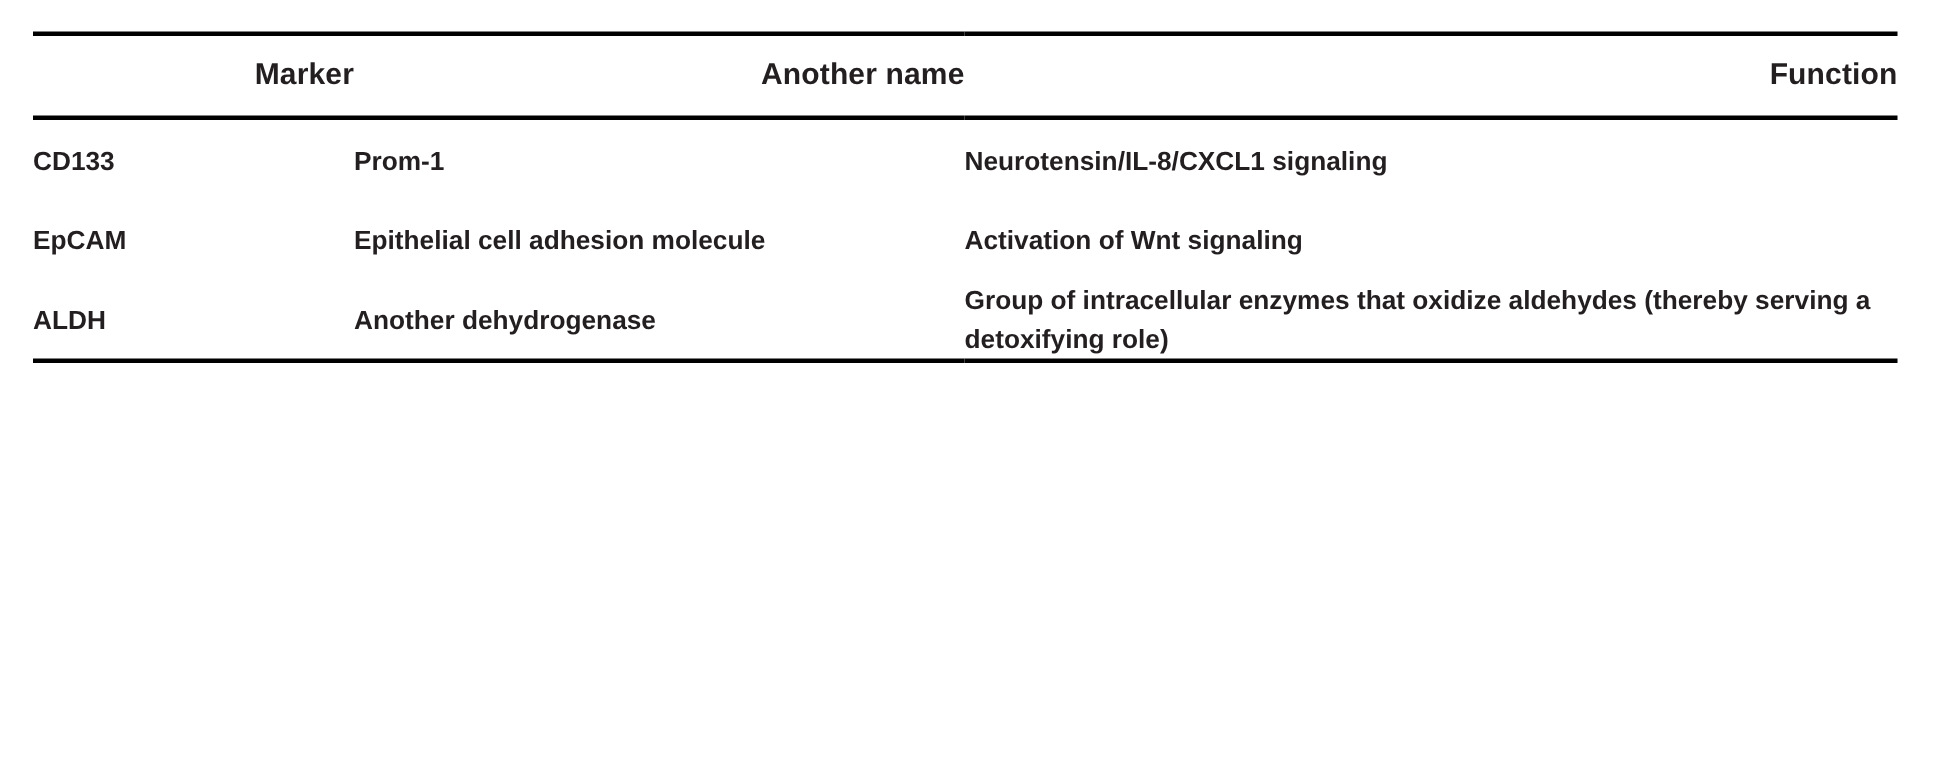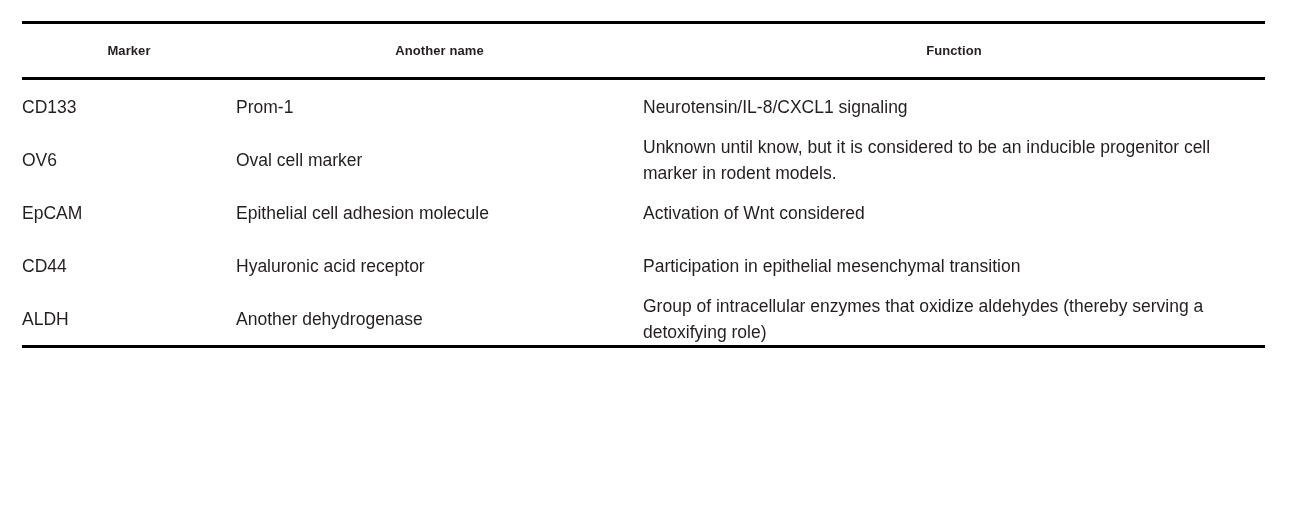--- a/index.html
+++ b/index.html
@@ -23,39 +23,39 @@
   table.marker-table {
     width: 1243px;
     border-collapse: collapse;
     table-layout: fixed;
   }
   table.marker-table col.c1 { width: 214px; }
   table.marker-table col.c2 { width: 407px; }
   table.marker-table col.c3 { width: 622px; }
 
   thead tr.header-row th {
-    text-align: center;
+    text-align: right;
     vertical-align: middle;
     font-weight: bold;
-    font-size: 13px;
+    font-size: 20px;
     letter-spacing: 0.1px;
     color: #231f20;
     padding: 0;
     height: 53px;
     line-height: 53px;
     margin-top: 20px;
   }
   thead tr.header-row {
     border-top: 3px solid #000000;
     border-bottom: 3px solid #000000;
   }
   tbody tr.data-row td {
     text-align: left;
     vertical-align: middle;
-    font-weight: normal;
+    font-weight: bold;
     font-size: 17.5px;
     color: #231f20;
     padding: 0;
     height: 53px;
     line-height: 26px;
   }
   tbody tr.data-row:last-child {
     border-bottom: 3px solid #000000;
     margin-top: 13px;
   }
@@ -93,51 +93,29 @@
         <td class="cell-marker">
             <span class="cell-text">CD133</span>
           </td>
         <td>
             <span class="cell-text">Prom-1</span>
           </td>
         <td>
             <span class="cell-text">Neurotensin/IL-8/CXCL1 signaling</span>
           </td>
       </tr>
-      <tr class="data-row tall">
-        <td class="cell-marker">
-            <span class="cell-text">OV6</span>
-          </td>
-        <td>
-            <span class="cell-text">Oval cell marker</span>
-          </td>
-        <td>
-            <span class="cell-text">Unknown until know, but it is considered to be an inducible progenitor cell marker in rodent models.</span>
-          </td>
-      </tr>
       <tr class="data-row">
         <td class="cell-marker">
             <span class="cell-text">EpCAM</span>
           </td>
         <td>
             <span class="cell-text">Epithelial cell adhesion molecule</span>
           </td>
         <td>
-            <span class="cell-text">Activation of Wnt considered</span>
-          </td>
-      </tr>
-      <tr class="data-row">
-        <td class="cell-marker">
-            <span class="cell-text">CD44</span>
-          </td>
-        <td>
-            <span class="cell-text">Hyaluronic acid receptor</span>
-          </td>
-        <td>
-            <span class="cell-text">Participation in epithelial mesenchymal transition</span>
+            <span class="cell-text">Activation of Wnt signaling</span>
           </td>
       </tr>
       <tr class="data-row tall">
         <td class="cell-marker">
             <span class="cell-text">ALDH</span>
           </td>
         <td>
             <span class="cell-text">Another dehydrogenase</span>
           </td>
         <td>

